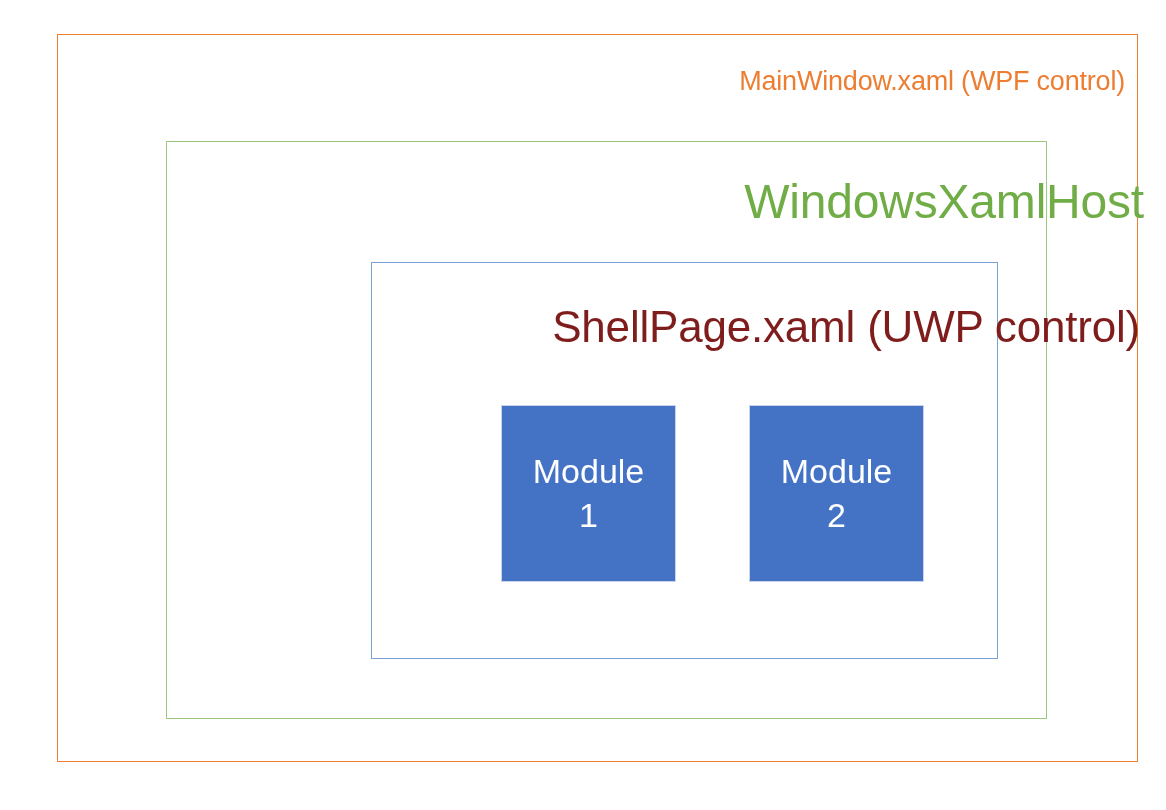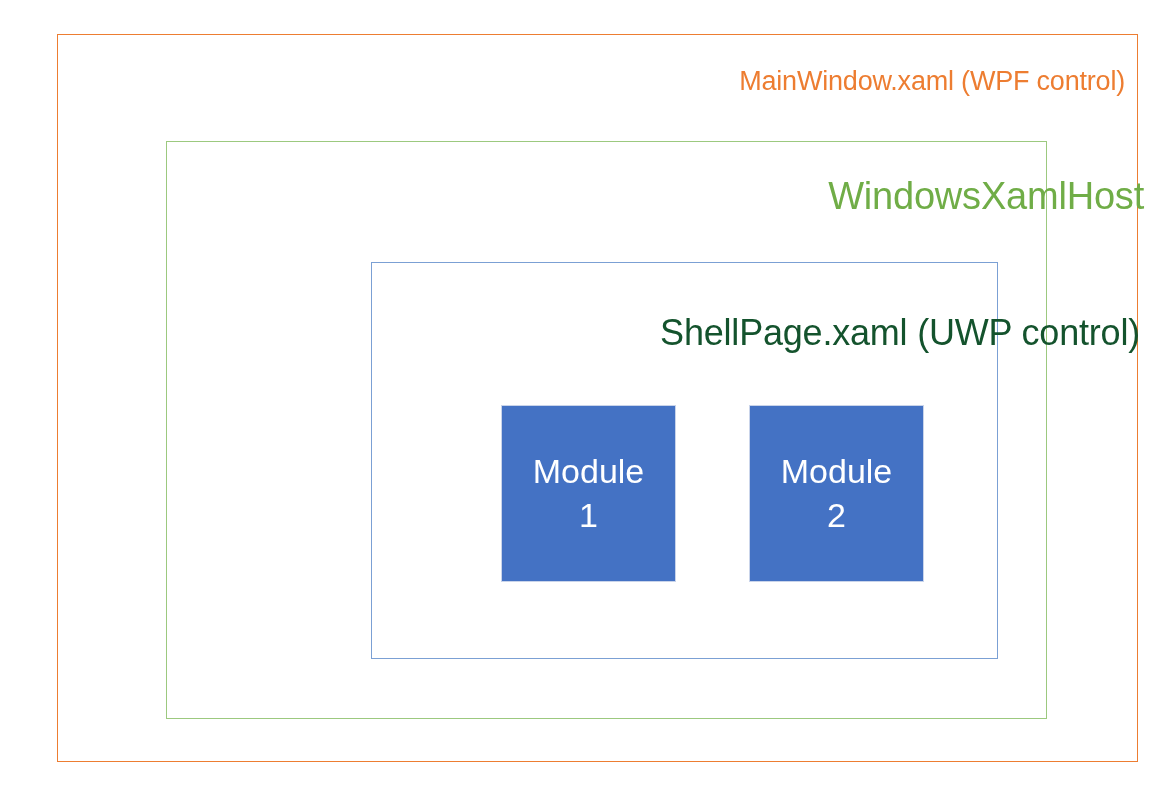--- a/index.html
+++ b/index.html
@@ -67,30 +67,29 @@
   #wpf-label {
     right: 41px;
     top: 67px;
     font-size: 27px;
     color: #ED7D31;
   }
 
   #xamlhost-label {
     right: 22px;
     top: 176px;
-    font-size: 38px;
+    font-size: 48px;
     color: #70AD47;
   }
 
   #shellpage-label {
     right: 26px;
     top: 303px;
-    font-size: 36px;
-    color: #14532d;
-    margin-top: 10px;
+    font-size: 44px;
+    color: #7f1d1d;
   }
 
   
   #modules-row {
     position: absolute;
     left: 502px;
     top: 406px;
     width: 420px;
     height: 175px;
   }

